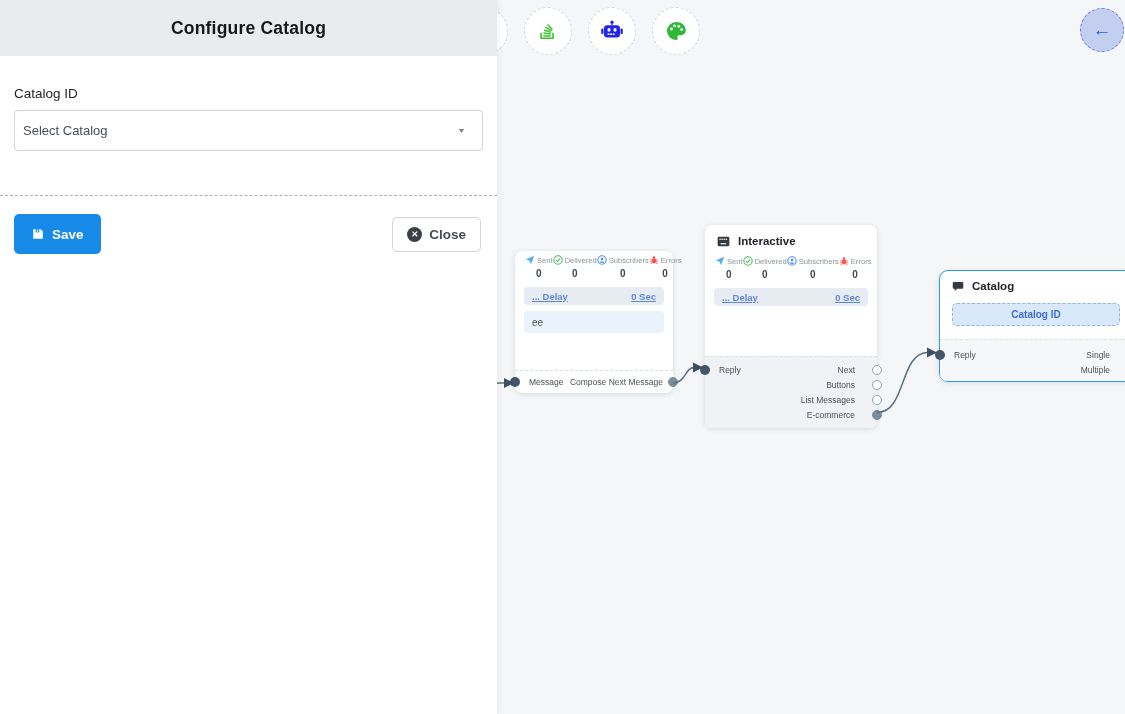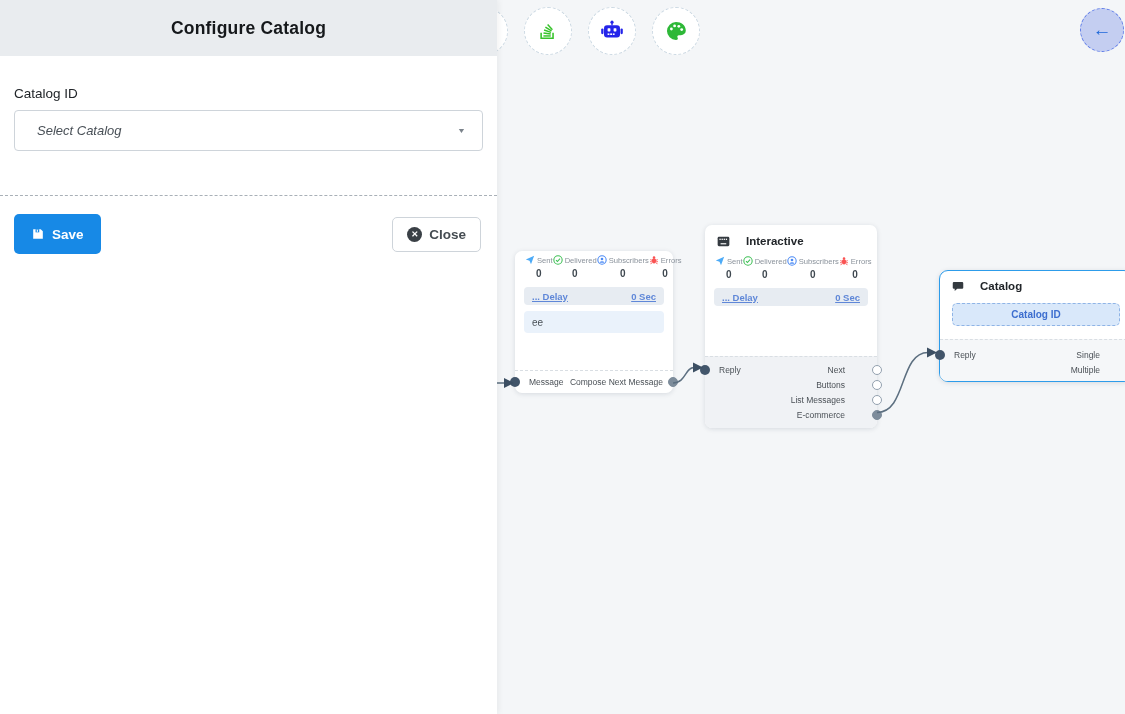--- a/index.html
+++ b/index.html
@@ -7,21 +7,21 @@
   .app { position:relative; width:1125px; height:714px; overflow:hidden; display:flex; }
 
   
   .panel { width:497px; height:714px; background:#fff; position:relative; z-index:5;
            box-shadow:2px 0 6px rgba(0,0,0,.05); }
   .panel-header { height:56px; background:#e9ecef; display:flex; align-items:center; justify-content:center; }
   .panel-header h1 { font-size:17.5px; font-weight:700; color:#15181b; letter-spacing:.2px; }
   .panel-body { padding:30px 14px 0 14px; }
   .field-label { display:block; font-size:13.5px; color:#212529; margin-bottom:9px; }
   .select { height:41px; border:1px solid #ced4da; border-radius:4px; background:#fff;
-            display:flex; align-items:center; justify-content:space-between; padding:0 16px 0 22px; cursor:pointer;font-style:italic; }
+            display:flex; align-items:center; justify-content:space-between; padding:0 16px 0 8px; cursor:pointer; }
   .select-value { font-size:13px; color:#495057; }
   .caret { font-size:9px; color:#7b838b; transform:scaleY(.8); }
   .panel-divider { border:none; border-top:1.6px dashed #a9b0b7; margin:44px 0 0 0; }
   .panel-actions { display:flex; justify-content:space-between; align-items:center; padding:18px 16px 0 14px; }
   .btn-save { display:flex; align-items:center; gap:7px; background:#1789e6; border:none; border-radius:5px;
               color:#fff; font-weight:700; font-size:13.5px; padding:0 17px; height:40px; cursor:pointer;
               font-family:inherit; }
   .btn-close { display:flex; align-items:center; gap:7px; background:#fff; border:1px solid #ced4da; border-radius:5px;
                color:#454c52; font-weight:600; font-size:13.5px; padding:0 14px; height:35px; cursor:pointer;
                font-family:inherit; }
@@ -34,21 +34,21 @@
   .tool-circle { position:absolute; top:7px; width:48px; height:48px; border-radius:50%;
                  background:#fff; border:1.5px dashed #ccd9e3; display:flex; align-items:center; justify-content:center;
                  cursor:pointer; }
   .back-btn { position:absolute; top:8px; left:583px; width:44px; height:44px; border-radius:50%;
               background:#c4cef1; border:1.5px dashed #5d7be8; display:flex; align-items:center; justify-content:center;
               cursor:pointer; color:#1b66d9; font-size:19px; }
 
   
   .node { position:absolute; background:#fff; border-radius:7px; box-shadow:0 1px 5px rgba(20,40,60,.13);
           font-size:10px; color:#495057; }
-  .node-title { display:flex; align-items:center; gap:16px; font-size:11.5px; font-weight:700; color:#212529;
+  .node-title { display:flex; align-items:center; gap:8px; font-size:11.5px; font-weight:700; color:#212529;
                 padding:10px 12px 5px 12px; }
   .sq-icon { width:10px; height:10px; background:#c9ced4; display:inline-block; }
   .stats { display:flex; justify-content:space-between; padding:4px 10px 0 10px; }
   .stat { text-align:center; }
   .stat-top { display:flex; align-items:center; gap:2px; font-size:7.6px; color:#8a929b; white-space:nowrap; }
   .stat-val { margin-top:3px; font-size:10px; font-weight:600; color:#3f4850; }
   .delay-bar { height:18px; margin:8px 9px 0 9px; background:#e7ecf2; border-radius:4px;
                display:flex; align-items:center; justify-content:space-between; padding:0 8px;
                font-size:9.5px; font-weight:600; color:#5f87d8; cursor:pointer;text-decoration:underline; }
   .msg-box { height:22px; margin:6px 9px 0 9px; background:#eaf2fb; border-radius:4px;
@@ -58,21 +58,21 @@
   .demo-title { font-size:10.5px; color:#7b8ff2; margin-bottom:3px; }
   .demo-body { font-size:10.5px; color:#495057; }
 
   .node-footer { position:absolute; left:0; right:0; bottom:0; height:23px; border-top:1px dashed #d9dee3;
                  display:flex; align-items:center; justify-content:space-between; padding:0 10px 0 14px;
                  font-size:8.5px; color:#4a5056; }
   .footer-multi { position:absolute; left:0; right:0; bottom:0; border-top:1px dashed #d9dee3;
                   background:#f0f2f5; border-radius:0 0 7px 7px; padding:5px 0 6px 0; font-size:8.5px; color:#4a5056; }
   .frow { position:relative; height:15px; display:flex; align-items:center; }
   .frow .lbl-left { margin-left:14px; }
-  .frow .lbl-right { margin-left:auto; margin-right:32px; }
+  .frow .lbl-right { margin-left:auto; margin-right:22px; }
   .in-port { position:absolute; left:-5px; top:50%; transform:translateY(-50%); width:10px; height:10px;
              border-radius:50%; background:#42556a; cursor:crosshair; }
   .out-port { position:absolute; right:-5px; top:50%; transform:translateY(-50%); width:10px; height:10px;
               border-radius:50%; background:#fff; border:1.5px solid #93a1af; cursor:crosshair; }
   .out-port.connected { background:#7d8c9b; border-color:#7d8c9b; }
 
   .node-text { left:18px; top:251px; width:158px; height:142px; }
   .node-interactive { left:208px; top:225px; width:172px; height:203px; }
   .node-catalog { left:442px; top:270px; width:194px; height:112px; border:1.5px solid #2d9cea; border-radius:9px; }
 

